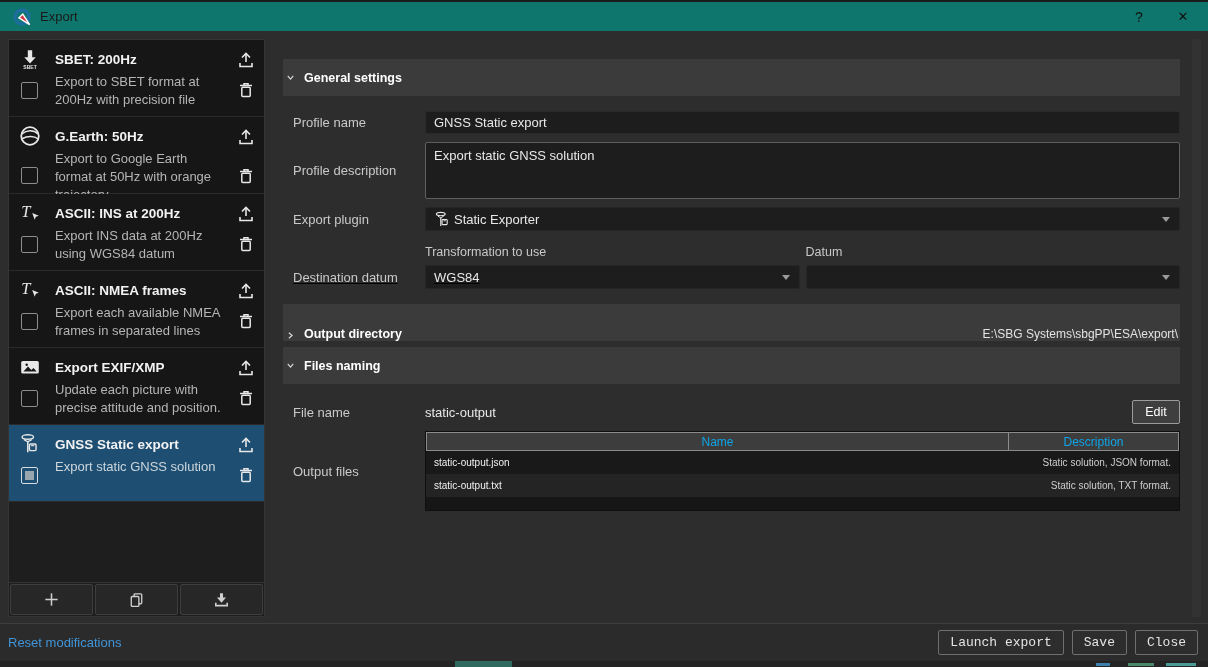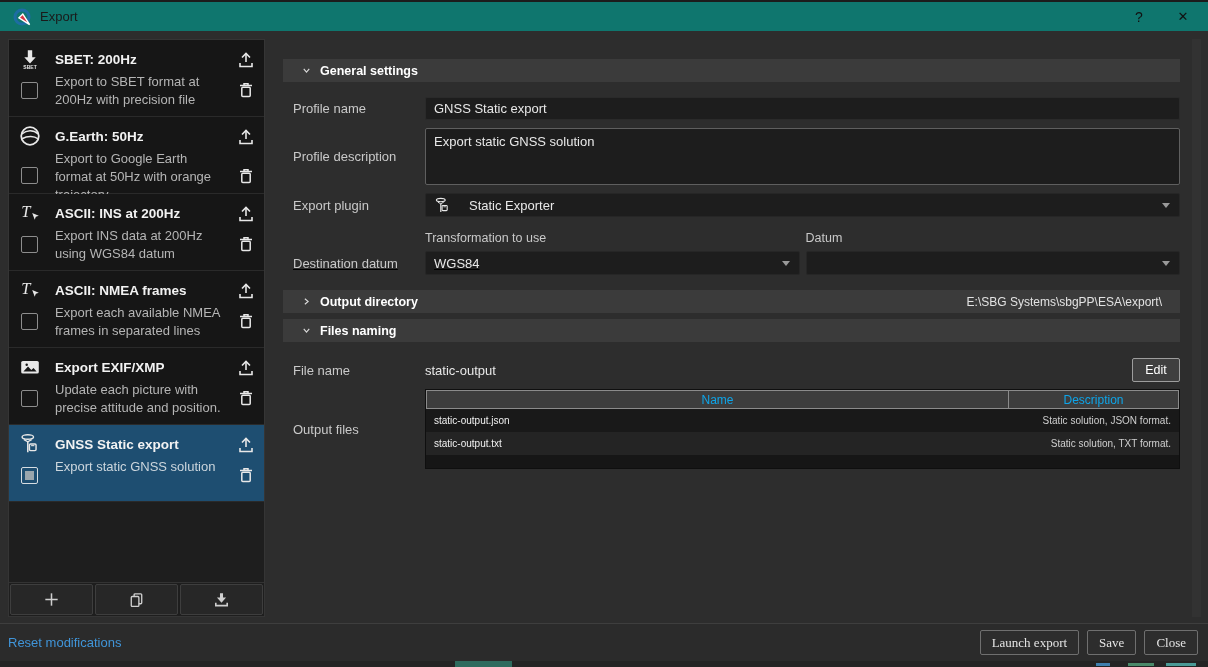--- a/index.html
+++ b/index.html
@@ -36,35 +36,35 @@
   .icon-btn { background:none; border:none; width:24px; height:24px; padding:2px; color:#e8e8e8; cursor:default; }
   .p-upload { grid-column:3; grid-row:1; justify-self:end; }
   .p-trash  { grid-column:3; grid-row:2; justify-self:end; align-self:center; }
   .sb-spacer { flex:1; }
   .sidebar-actions { display:flex; gap:2px; padding:1px; border-top:1px solid #333; }
   .sb-btn { flex:1; height:31px; background:#272727; border:1px solid #3e3e3e; border-radius:2px;
             display:flex; align-items:center; justify-content:center; color:#cfcfcf; cursor:default; }
 
   
   .main { position:absolute; left:283px; top:28px; width:897px; }
-  .sec { height:23px; background:#3b3b3b; display:flex; align-items:center; gap:8px; padding:0 18px;
+  .sec { height:37px; background:#3b3b3b; display:flex; align-items:center; gap:8px; padding:0 2px;
          color:#ffffff; font-weight:bold; font-size:12.5px; cursor:default; }
   .sec .chev { width:11px; height:11px; color:#dcdcdc; flex:none; }
   .sec .path { margin-left:auto; font-weight:normal; font-size:12px; color:#e2e2e2; }
 
   .row { display:flex; align-items:center; }
   .lbl { width:142px; flex:none; padding-left:10px; font-size:13px; color:#c9c9c9; }
   .field { flex:1; min-width:0; }
 
   .tb { width:100%; height:23px; background:#1d1d1d; border:1px solid #2a2a2a; border-radius:2px;
         color:#e8e8e8; font-size:13px; font-family:inherit; padding:0 8px; }
   textarea.tb { height:57px; padding-top:5px; resize:none; border-color:#5f5f5f; display:block; }
 
   .dd { position:relative; height:24px; background:#1d1d1d; border:1px solid #262626; border-radius:2px;
-        display:flex; align-items:center; gap:18px; padding:0 26px 0 8px; color:#e8e8e8; font-size:13px; cursor:default; }
+        display:flex; align-items:center; gap:3px; padding:0 26px 0 8px; color:#e8e8e8; font-size:13px; cursor:default; }
   .dd::after { content:""; position:absolute; right:9px; top:9px; border:4px solid transparent; border-top:5px solid #9a9a9a; }
   .dd .dd-icon { width:17px; height:17px; color:#e8e8e8; flex:none; }
 
   .collabel { font-size:12.5px; color:#c9c9c9; }
   .halves { display:flex; gap:6px; }
   .halves > * { flex:1; min-width:0; }
 
   .static-val { font-size:13px; color:#e8e8e8; }
   .edit-btn { margin-left:auto; width:48px; height:24px; background:#3f3f3f; border:1px solid #9d9d9d;
               border-radius:2px; color:#ffffff; font-size:12.5px; font-family:inherit; cursor:default; }
@@ -80,21 +80,21 @@
   .cell-name { width:77.5%; padding-left:8px; color:#f0f0f0; }
   .cell-desc { flex:1; text-align:right; padding-right:8px; color:#cfcfcf; }
 
   .scroll-track { position:absolute; right:7px; top:8px; width:9px; height:578px; background:#323232; }
 
   
   .footer { height:38px; border-top:1px solid #3e3e3e; background:#2b2b2b; display:flex; align-items:center; padding:0 10px 0 8px; }
   .link { font-size:13px; color:#4095d9; cursor:default; }
   .f-spacer { flex:1; }
   .btn { height:25px; background:#2d2d2d; border:1px solid #6f6f6f; border-radius:2px; color:#e4e4e4;
-         font-size:13px; font-family:Liberation Serif, serif; padding:0 11px; margin-left:8px; cursor:default; }
+         font-size:13px; font-family:Liberation Mono, monospace; padding:0 11px; margin-left:8px; cursor:default; }
 
   .bottomstrip { height:6px; background:#242424; position:relative; }
   .bs-teal { position:absolute; left:455px; top:0; width:57px; height:6px; background:#2e6b5e; }
   .bs-m1 { position:absolute; left:1096px; top:2px; width:14px; height:3px; background:#3f7fae; }
   .bs-m2 { position:absolute; left:1128px; top:2px; width:26px; height:3px; background:#4a8a6a; }
   .bs-m3 { position:absolute; left:1166px; top:2px; width:30px; height:3px; background:#4a9a96; }
 
   svg { display:block; }
 </style>
 </head>
@@ -358,21 +358,21 @@
         <span class="field halves">
           <div class="dd">
             <span>WGS84</span>
           </div>
           <div class="dd">
             <span></span>
           </div>
         </span>
       </div>
 
-      <div class="sec" style="margin-top:15px;">
+      <div class="sec" style="margin-top:15px;align-items:flex-end;">
         <svg class="chev" viewBox="0 0 20 20">
             <use href="#chevron-right-icon"></use>
           </svg>
         <span>Output directory</span>
         <span class="path">E:\SBG Systems\sbgPP\ESA\export\</span>
       </div>
 
       <div class="sec" style="margin-top:6px;">
         <svg class="chev" viewBox="0 0 20 20">
             <use href="#chevron-down-icon"></use>

